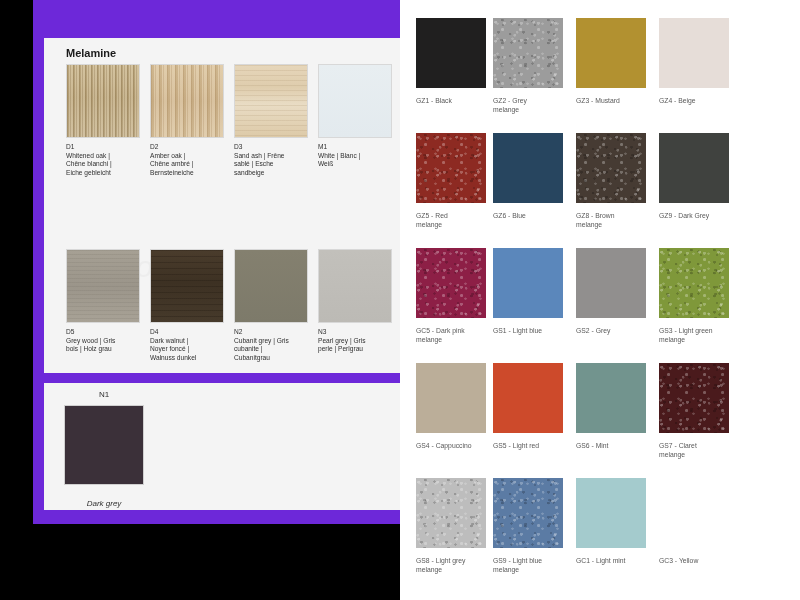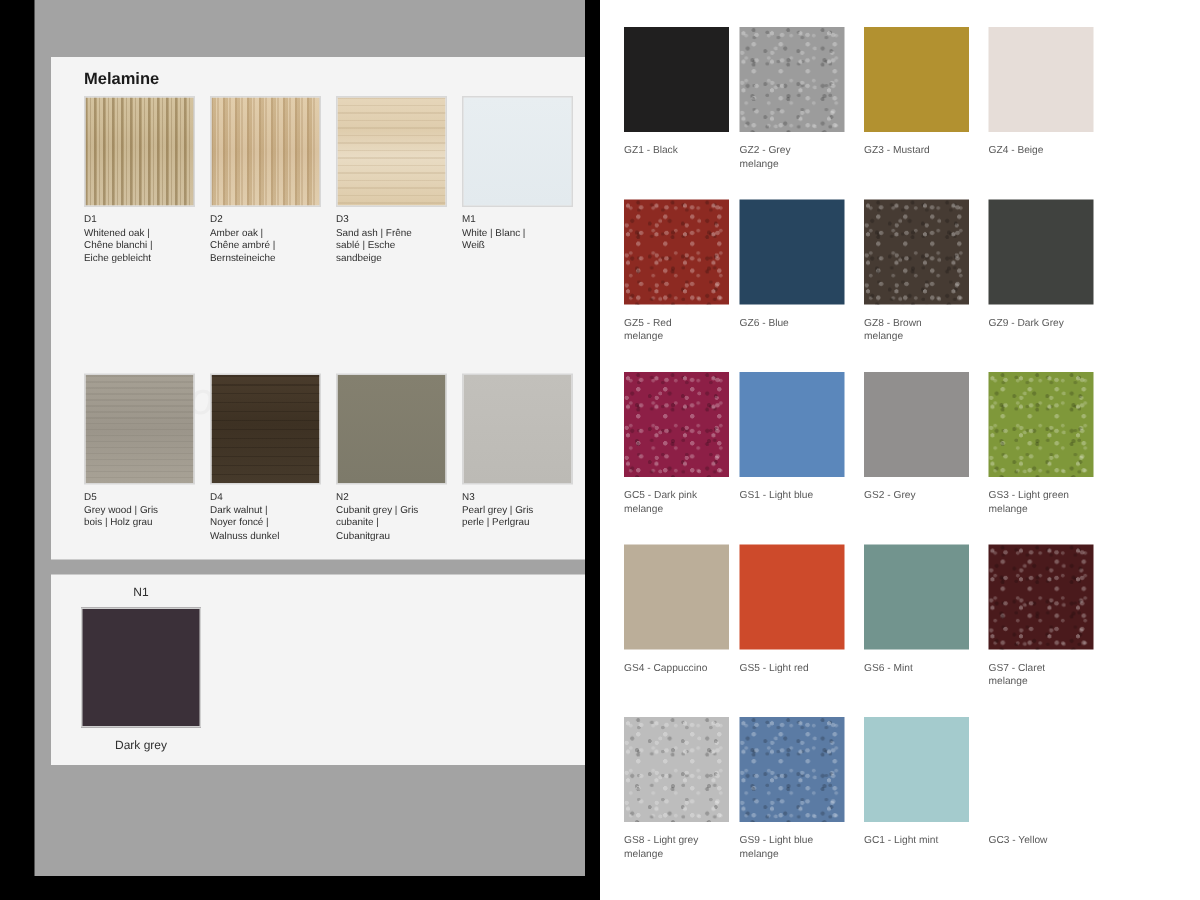--- a/index.html
+++ b/index.html
@@ -1,21 +1,21 @@
 <!DOCTYPE html>
 <html><head>
 <meta charset="utf-8">
 <style>
   html,body{margin:0;padding:0;background:#000;}
   body{width:800px;height:600px;overflow:hidden;
        font-family:"Liberation Sans","DejaVu Sans",sans-serif;}
   #stage{position:relative;width:800px;height:600px;background:#000;}
 
   
-  #left-panel{position:absolute;left:23px;top:0;width:367px;height:584px;background:#a3a3a3;}
+  #left-panel{position:absolute;left:33px;top:0;width:367px;height:524px;background:#6d28d9;}
   .melamine-card{position:absolute;left:11px;top:38px;width:356px;height:335px;background:#f4f4f4;}
   .melamine-card2{position:absolute;left:11px;top:383px;width:356px;height:127px;background:#f4f4f4;}
   .watermark{position:absolute;left:92px;top:212px;font-size:30px;font-style:italic;
              color:#ededed;letter-spacing:1px;user-select:none;}
 
   .section-title{position:absolute;left:22px;top:9px;font-size:11px;font-weight:bold;color:#1a1a1a;}
 
   .mel-grid{position:absolute;left:0;top:0;width:100%;height:100%;}
   .mel-cell{position:absolute;width:76px;}
   .sw{width:74px;height:74px;border:1px solid #d8d8d8;box-sizing:border-box;}
@@ -40,21 +40,21 @@
   .tx-d4{background:
       repeating-linear-gradient(180deg,rgba(30,22,14,.28) 0px,rgba(30,22,14,.28) 1px,rgba(255,255,255,0) 1px,rgba(255,255,255,0) 6px),
       linear-gradient(180deg,#4a3c2c 0%,#3d3123 45%,#463a2b 100%);}
   .tx-n2{background:linear-gradient(180deg,#84806f 0%,#7d7a6a 100%);}
   .tx-n3{background:linear-gradient(180deg,#c2c0bb 0%,#bcbab5 100%);}
 
   
   .mel2-cell{position:absolute;text-align:center;width:96px;}
   .mel2-code{font-size:8px;color:#2f2f2f;margin-bottom:6px;}
   .sw2{width:80px;height:80px;margin:0 auto;border:1px solid #cfcfcf;box-sizing:border-box;}
-  .mel2-name{font-size:8px;color:#2f2f2f;margin-top:7px;}
+  .mel2-name{font-size:8px;color:#2f2f2f;margin-top:14px;font-style:italic;}
 
   
   #right-panel{position:absolute;left:400px;top:0;width:400px;height:600px;background:#fff;}
   .fab-cell{position:absolute;width:90px;}
   .fsw{width:70px;height:70px;box-sizing:border-box;}
   .fab-label{margin-top:8px;font-size:6.8px;line-height:9px;color:#595959;white-space:pre-line;}
 
   
   .mel-tex{position:relative;}
   .mel-tex::after{content:"";position:absolute;inset:0;

